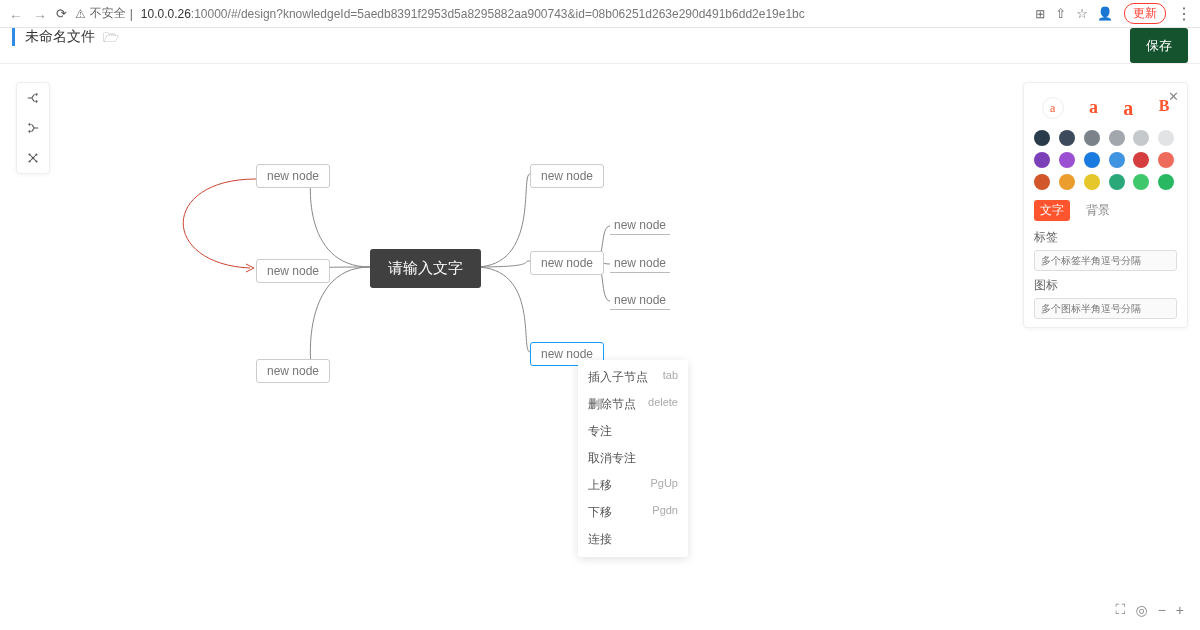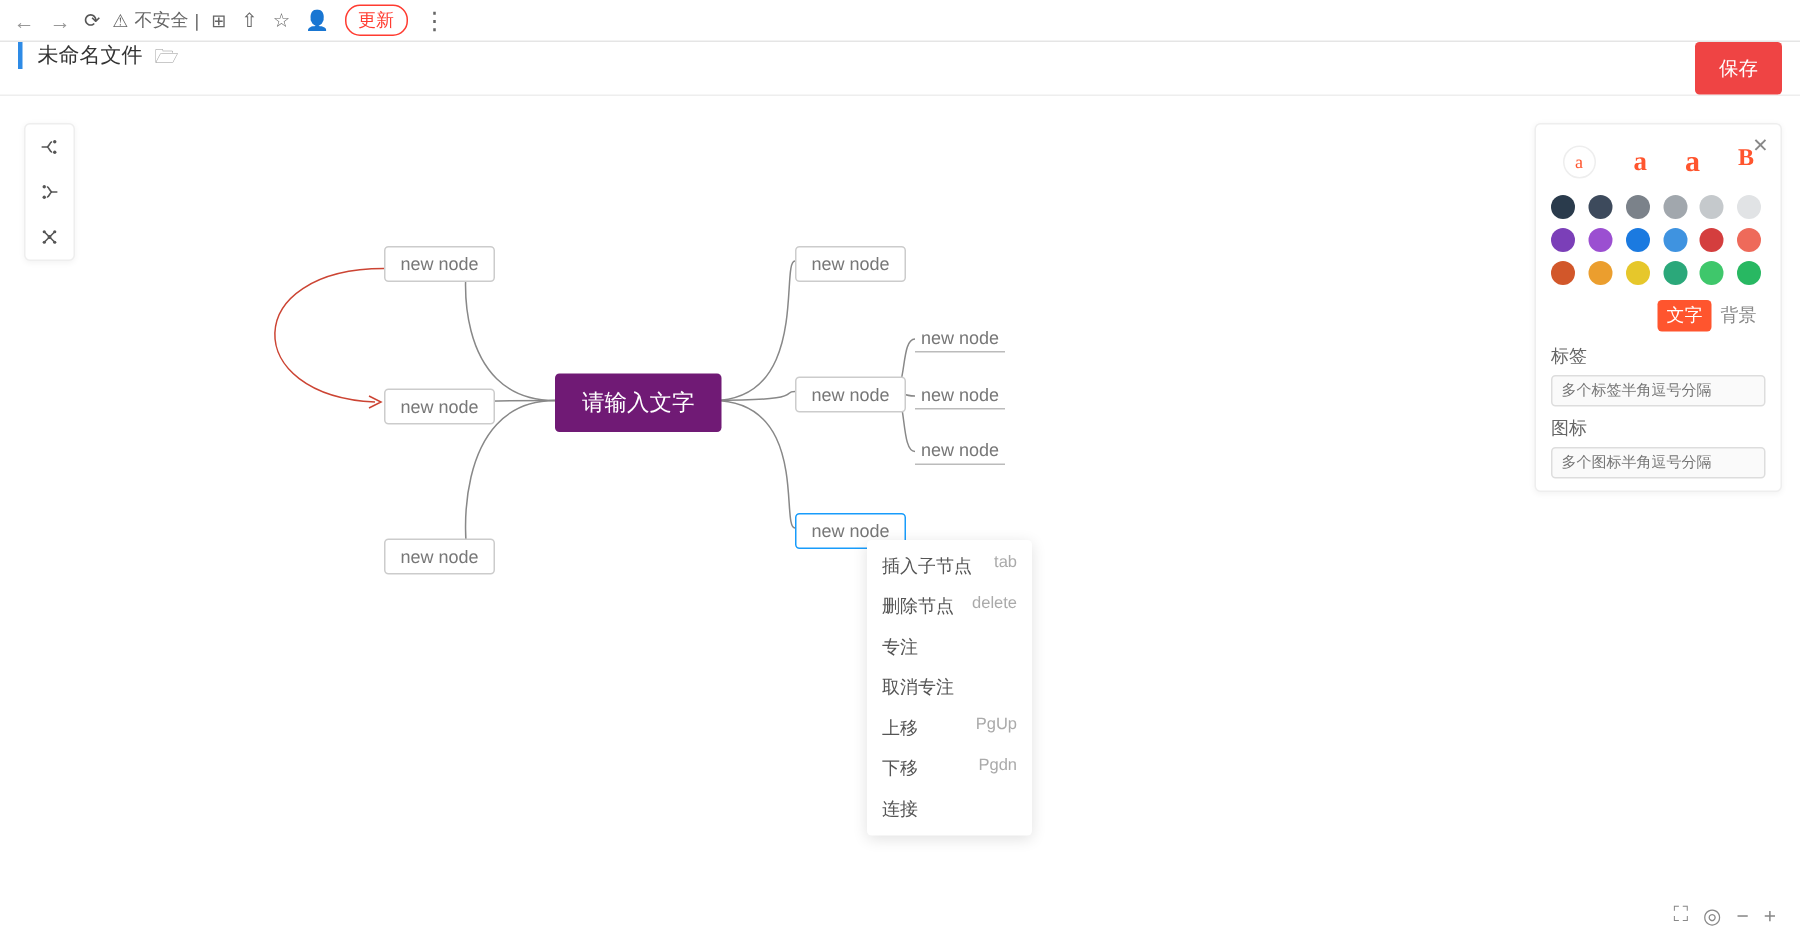--- a/index.html
+++ b/index.html
@@ -10,63 +10,66 @@
 .security{display:flex;align-items:center;gap:4px;color:#666;font-size:12px}
 .url{color:#777;font-size:12px;flex:1;white-space:nowrap;overflow:hidden}
 .url .dark{color:#333}
 .bar-right{display:flex;align-items:center;gap:10px;color:#666;font-size:13px}
 .pill{border:1px solid #ff3b30;color:#ff3b30;padding:1px 8px;border-radius:10px;font-size:12px}
 .dots{color:#666;font-size:16px}
 .header{height:36px;display:flex;padding:0 12px;border-bottom:1px solid #eee}
 .header-bar{width:3px;height:18px;background:#2e8be6;margin-right:10px}
 .filename{font-size:14px;font-weight:500}
 .folder-icon{margin-left:8px;color:#999;font-size:13px}
-.save-btn{margin-left:auto;background:#ef4444;color:#fff;border:none;padding:4px 16px;border-radius:3px;font-size:13px;cursor:pointer}
+.save-btn{margin-left:auto;background:#14532d;color:#fff;border:none;padding:4px 16px;border-radius:3px;font-size:13px;cursor:pointer}
 .workspace{position:relative;height:calc(630px - 64px);background:#fff}
 .toolbar{position:absolute;left:16px;top:18px;display:flex;flex-direction:column;background:#fff;border:1px solid #eee;border-radius:4px;box-shadow:0 1px 4px rgba(0,0,0,0.05)}
 .tool{width:32px;height:30px;display:flex;align-items:center;justify-content:center;cursor:pointer;color:#555}
 .tool svg{width:14px;height:14px}
 .canvas{position:absolute;inset:0}
 .node{position:absolute;border:1px solid #ccc;background:#fff;padding:4px 10px;border-radius:3px;font-size:12px;color:#777;white-space:nowrap}
-.node.center{background:#701a75;color:#fff;border:none;padding:10px 18px;font-size:15px}
+.node.center{background:#404040;color:#fff;border:none;padding:10px 18px;font-size:15px}
 .node.selected{border:1px solid #189cfb}
 .grandchild{position:absolute;font-size:12px;color:#777;border-bottom:1px solid #bbb;padding:2px 4px}
 svg.lines{position:absolute;left:0;top:0;pointer-events:none}
 .context-menu{position:absolute;background:#fff;box-shadow:0 2px 10px rgba(0,0,0,0.12);border-radius:3px;padding:4px 0;width:110px}
 .menu-item{display:flex;justify-content:space-between;align-items:flex-start;padding:5px 10px;font-size:12px;color:#555;cursor:pointer}
 .menu-item .shortcut{color:#aaa;font-size:11px}
 .side-panel{position:absolute;right:12px;top:18px;width:165px;background:#fff;border:1px solid #eee;border-radius:4px;padding:8px 10px;box-shadow:0 1px 4px rgba(0,0,0,0.05)}
 .panel-close{position:absolute;right:8px;top:6px;color:#888;cursor:pointer;font-size:13px}
 .font-row{display:flex;gap:10px;margin:6px 0 10px;justify-content:space-around}
 .font-a{font-family:Georgia,serif;cursor:pointer}
 .fa1{font-size:12px;color:#ff552e;border:1px solid #eee;border-radius:50%;width:22px;height:22px;display:flex;align-items:center;justify-content:center}
 .fa2{font-size:18px;color:#ff552e;font-weight:600}
 .fa3{font-size:20px;color:#ff552e;font-weight:800}
 .fa4{font-size:16px;color:#ff552e;font-weight:900}
 .color-grid{display:grid;grid-template-columns:repeat(6,1fr);gap:6px;margin-bottom:10px}
 .swatch{width:16px;height:16px;border-radius:50%;cursor:pointer}
-.tab-row{display:flex;justify-content:flex-end;margin-bottom:8px}
+.tab-row{display:flex;justify-content:flex-start;gap:10px;margin-bottom:8px}
 .tab{font-size:12px;color:#888;padding:2px 6px;border-radius:3px;cursor:pointer}
 .tab.active{background:#ff552e;color:#fff}
 .field-label{font-size:12px;color:#666;margin:6px 0 4px}
 .field-input{width:100%;border:1px solid #ddd;border-radius:3px;padding:4px 6px;font-size:10px;color:#999;background:#fafafa}
 .bottom-controls{position:absolute;right:16px;bottom:12px;display:flex;gap:10px;align-items:center;color:#888;font-size:14px}
 .bc-item{cursor:pointer}
 </style>
 </head>
 <body>
 
 <div class="browser-bar">
   <span class="nav-arrow">←</span>
   <span class="nav-arrow">→</span>
   <span class="reload">⟳</span>
   <span class="security">
     <span>⚠</span>
     <span>不安全</span>
     <span>|</span>
+  </span>
+  <span class="url">
+    <span class="dark">10.0.0.26</span><span>:10000/#/design?knowledgeId=5aedb8391f2953d5a8295882aa900743&amp;id=08b06251d263e290d491b6dd2e19e1bc</span>
   </span>
   <div class="bar-right">
     <span style="font-size:12px">⊞</span>
     <span>⇧</span>
     <span>☆</span>
     <span>👤</span>
     <span class="pill">更新</span>
     <span class="dots">⋮</span>
   </div>
 </div>

